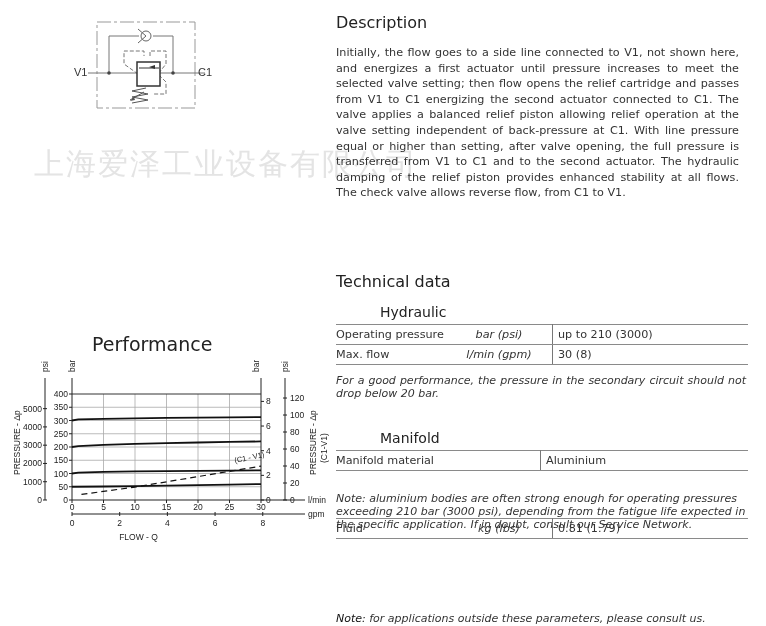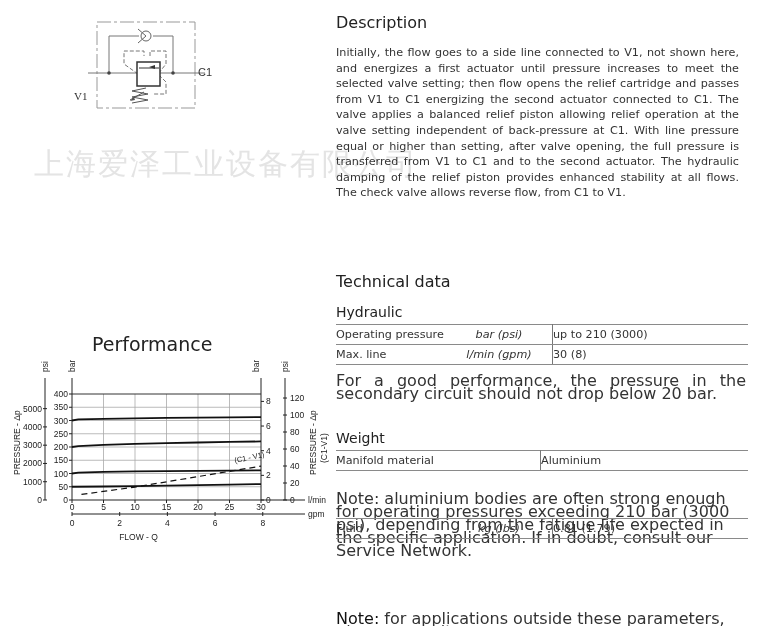--- a/index.html
+++ b/index.html
@@ -1,28 +1,28 @@
 <!DOCTYPE html>
 <html><head>
 <meta charset="utf-8">
 <style>
   html, body { margin:0; padding:0; background:#ffffff; }
   body { width:766px; height:626px; position:relative; overflow:hidden; font-family:"DejaVu Sans", sans-serif; color:#222; }
   .abs { position:absolute; }
   .h2 { font-size:16px; color:#222; font-weight:normal; }
-  .h3 { font-size:14px; color:#222; }
+  .h3 { font-size:14px; color:#222;margin-left:44px; }
   .para { font-size:11.2px; line-height:15.6px; text-align:justify; color:#333; text-align-last:left; }
   .watermark { font-family:"DejaVu Sans", sans-serif; font-size:30px; color:#e4e4e4; letter-spacing:2px; white-space:nowrap; }
   table.spec { border-collapse:collapse; width:412px; font-size:11.2px; color:#333; }
   table.spec td { padding:3px 4px 3px 0; vertical-align:middle; }
   table.spec tr.row td { border-top:1.5px solid #8a8a8a; border-bottom:1.5px solid #8a8a8a; }
   table.spec td.lab { width:110px; }
   table.spec td.unit { text-align:center; width:98px; border-right:1px solid #777; padding-right:4px;font-style:italic; }
-  table.spec td.val { }
-  .note { font-size:16px; line-height:13px; color:#333; }
+  table.spec td.val { padding-left:5px; }
+  .note { font-size:11px; line-height:13px; color:#333;font-style:italic; }
   svg text { font-family:"Liberation Sans", sans-serif; }
 </style>
 </head>
 <body>
 
 <div class="abs watermark" style="left:34px; top:144px;">上海爱泽工业设备有限公司</div>
 
 <div class="abs" style="left:66px; top:8px; width:150px; height:104px;">
   <svg width="150" height="104" viewBox="0 0 150 104">
     <rect x="31" y="14" width="98" height="86" fill="none" stroke="#999" stroke-width="1" stroke-dasharray="14 3 3 3"></rect>
@@ -40,49 +40,49 @@
     <polyline points="84,48 84,43 100,43 100,56 92,66 100,74 100,86 88,86" fill="none" stroke="#777" stroke-width="1" stroke-dasharray="4 2"></polyline>
 
     <rect x="71" y="54" width="23" height="24" fill="#fff" stroke="#333" stroke-width="1.5"></rect>
     <line x1="73" y1="60" x2="93" y2="60" stroke="#333" stroke-width="1"></line>
     <polygon points="83,59 89,57 89,61" fill="#333"></polygon>
 
     <polyline points="80,80 66,83 82,86 66,89 82,92 66,95" fill="none" stroke="#555" stroke-width="1"></polyline>
     <line x1="64" y1="92" x2="78" y2="84" stroke="#555" stroke-width="1"></line>
     <polygon points="64,93 68,89 69,92" fill="#555"></polygon>
   </svg>
-  <div class="abs" style="left:8px; top:58px; font-family:Liberation Serif, serif; font-size:11px; color:#333;margin-top:24px;">V1</div>
+  <div class="abs" style="left:8px; top:58px; font-family:Liberation Sans, sans-serif; font-size:11px; color:#333;">V1</div>
   <div class="abs" style="left:132px; top:58px; font-family:'Liberation Sans',sans-serif; font-size:11px; color:#333;">C1</div>
 </div>
 
 <div class="abs h2" style="left:336px; top:13px;">Description</div>
 <div class="abs para" style="left:336px; top:45px; width:403px;">Initially, the flow goes to a side line connected to V1, not shown here, and energizes a first actuator until pressure increases to meet the selected valve setting; then flow opens the relief cartridge and passes from V1 to C1 energizing the second actuator connected to C1. The valve applies a balanced relief piston allowing relief operation at the valve setting independent of back-pressure at C1. With line pressure equal or higher than setting, after valve opening, the full pressure is transferred from V1 to C1 and to the second actuator. The hydraulic damping of the relief piston provides enhanced stability at all flows. The check valve allows reverse flow, from C1 to V1.</div>
 
 <div class="abs h2" style="left:336px; top:272px;">Technical data</div>
 <div class="abs h3" style="left:336px; top:304px;">Hydraulic</div>
 
 <div class="abs" style="left:336px; top:324px;">
   <table class="spec">
     <tbody>
         <tr class="row">
       <td class="lab">Operating pressure</td>
       <td class="unit">bar (psi)</td>
       <td class="val">up to 210 (3000)</td>
     </tr>
     <tr class="row">
-      <td class="lab">Max. line</td>
+      <td class="lab">Max. flow</td>
       <td class="unit">l/min (gpm)</td>
       <td class="val">30 (8)</td>
     </tr>
   </tbody>
     </table>
 </div>
 <div class="abs note" style="left:336px; top:374px; width:410px; text-align:justify;">For a good performance, the pressure in the secondary circuit should not drop below 20 bar.</div>
 
-<div class="abs h3" style="left:336px; top:430px;">Weight</div>
+<div class="abs h3" style="left:336px; top:430px;">Manifold</div>
 
 <div class="abs" style="left:336px; top:450px;">
   <table class="spec">
     <tbody>
         <tr class="row">
       <td class="lab" style="width:200px;">Manifold material</td>
       <td class="unit" style="width:0; padding:0;"></td>
       <td class="val">Aluminium</td>
     </tr>
   </tbody>

